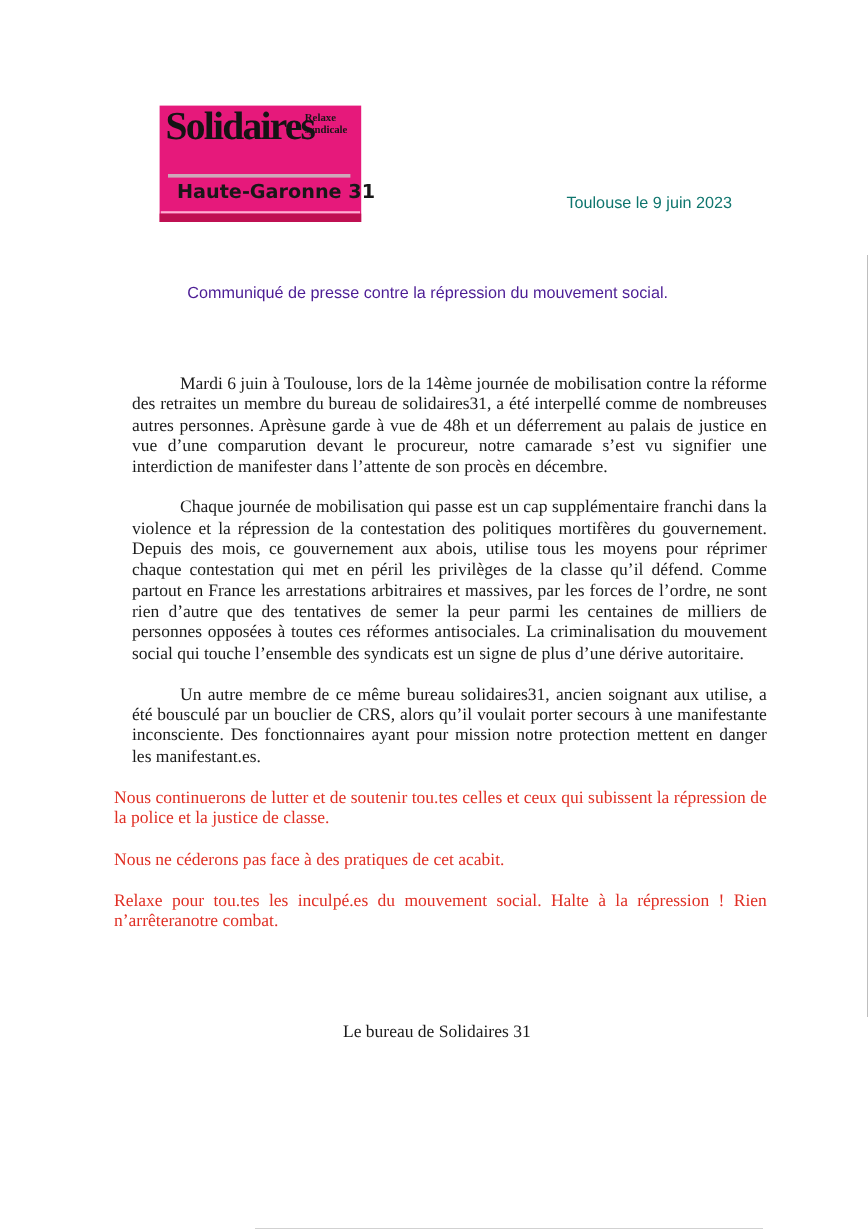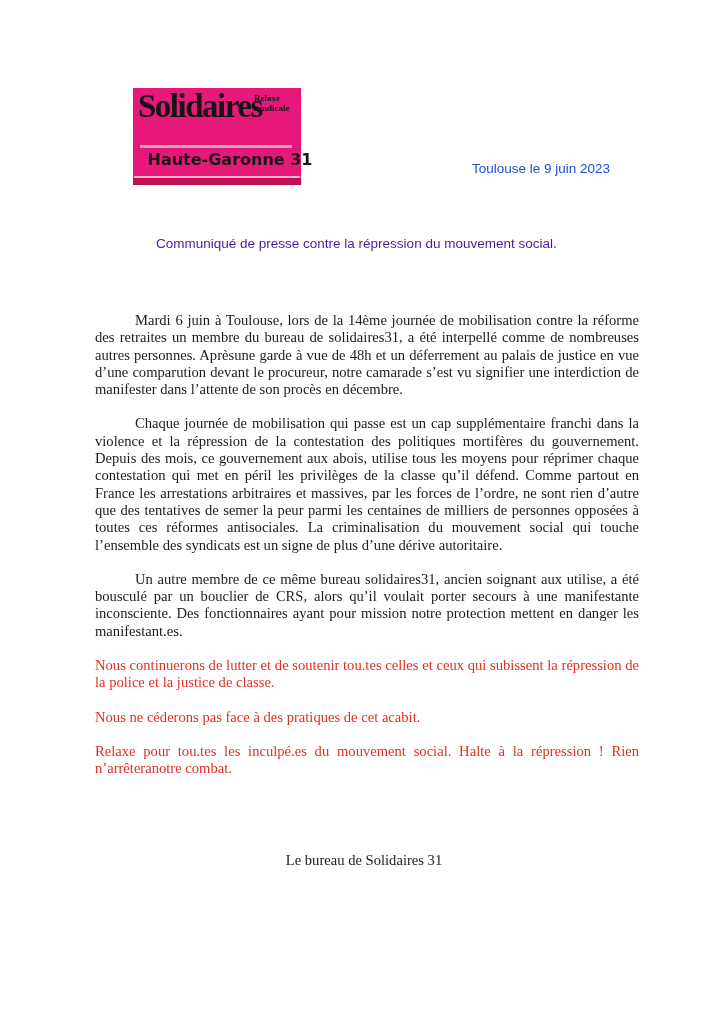--- a/index.html
+++ b/index.html
@@ -38,34 +38,34 @@
     background:#ffaed2;
   }
   .logo-strip {
     position:absolute; left:0; right:0; bottom:0; height:7px;
     background:var(--strip,#bf1052);
   }
 
   
   .dateline {
     position:absolute; left:472px; top:161px;
-    font-family:"Liberation Sans", sans-serif; font-size:13.5px; color:#1d4ed8;
+    font-family:"Liberation Sans", sans-serif; font-size:13.5px; color:#0f766e;
   }
   .doc-title {
     position:absolute; left:156px; top:236px;
     font-family:"Liberation Sans", sans-serif; font-size:13.5px; color:#4c1d95;
   }
 
   
   .body-text {
     position:absolute; left:95px; top:312px; width:544px;
     font-size:14.6px; line-height:17.3px; text-align:justify;
   }
   .body-text p { margin:0 0 17px 0; }
-  .body-text p.indent { text-indent:40px; }
+  .body-text p.indent { text-indent:40px;margin-left:15px; }
   .body-text p.red { color:var(--red,#e02f24);margin-top:11px; }
 
   .signature {
     position:absolute; left:95px; top:852px; width:544px;
     text-align:center; padding-right:6px; box-sizing:border-box;
     font-size:14.6px;
   }
 </style>
 </head>
 <body>

